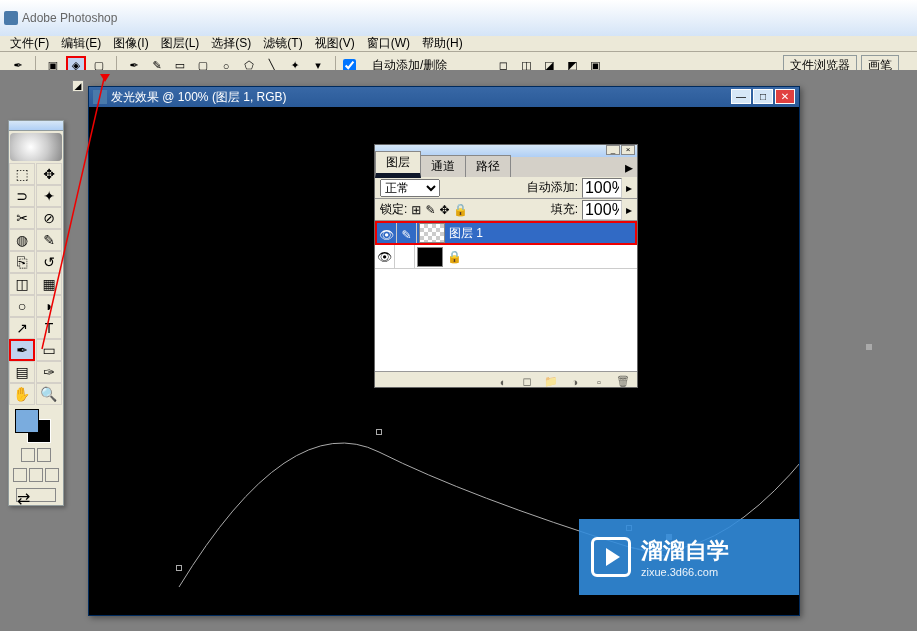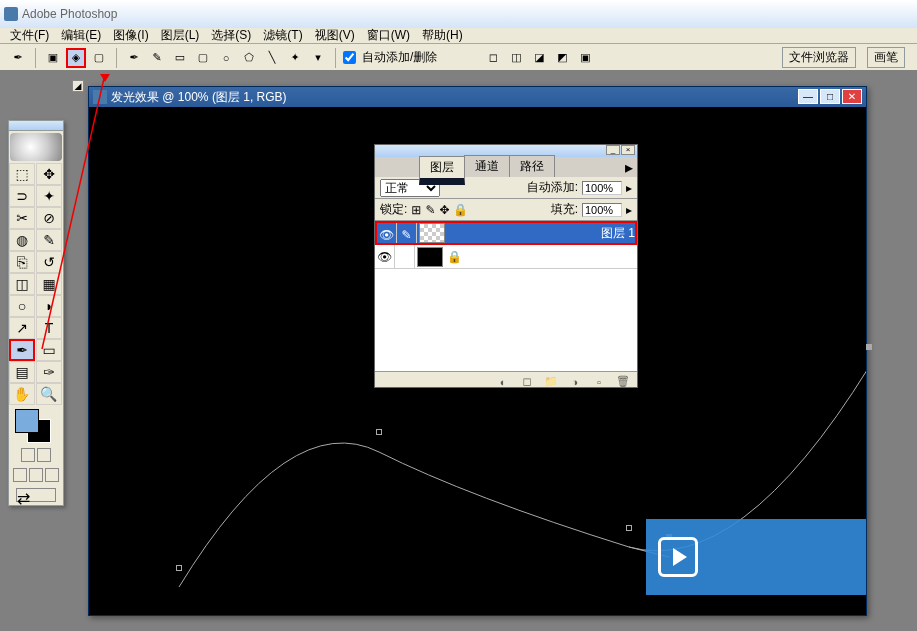--- a/index.html
+++ b/index.html
@@ -1,92 +1,92 @@
 <!DOCTYPE html>
 <html><head>
   <meta charset="utf-8">
   <style>
     * { margin: 0; padding: 0; box-sizing: border-box; font-family: "Microsoft YaHei", SimSun, sans-serif; }
     body { background: #d4d0c8; width: 917px; height: 631px; overflow: hidden; position: relative; }
     
-    .titlebar { height: 28px; background: linear-gradient(to bottom, #fff, #d4e4f7); display: flex; align-items: center; padding-left: 4px; font-size: 12px; color: #666; }
+    .titlebar { height: 36px; background: linear-gradient(to bottom, #fff, #d4e4f7); display: flex; align-items: center; padding-left: 4px; font-size: 12px; color: #666; }
     .titlebar-icon { width: 14px; height: 14px; background: #4a7aaa; border-radius: 2px; margin-right: 4px; display: inline-block; }
     
     .menubar { height: 16px; background: #ece9d8; display: flex; align-items: center; font-size: 12px; padding-left: 4px; border-bottom: 1px solid #aca899; }
     .menubar span { padding: 0 6px; cursor: pointer; }
     
     .optionsbar { height: 28px; background: #ece9d8; display: flex; align-items: center; border-bottom: 1px solid #aca899; padding-left: 8px; gap: 3px; position: relative; }
     .opt-icon { width: 20px; height: 20px; border: 1px solid transparent; display: flex; align-items: center; justify-content: center; font-size: 11px; }
     .opt-sep { width: 1px; height: 20px; background: #aca899; margin: 0 4px; }
     .opt-selected { border: 1px solid #316ac5; background: #c1d2ee; }
     .red-highlight { border: 2px solid #e00 !important; }
-    .opt-right { position: absolute; right: 12px; display: flex; gap: 11px; }
+    .opt-right { position: absolute; right: 18px; display: flex; gap: 4px; }
     .opt-btn { border: 1px solid #919b9c; background: #ece9d8; padding: 1px 6px; font-size: 12px; }
     
     .workspace { position: absolute; top: 70px; left: 0; right: 0; bottom: 0; background: #808080; }
     
     .toolbox { position: absolute; top: 120px; left: 8px; width: 56px; background: #ece9d8; border: 1px solid #919b9c; box-shadow: 2px 2px 4px rgba(0,0,0,0.3); }
     .toolbox-header { height: 10px; background: linear-gradient(to bottom, #d6e7f7, #b0cff5); border-bottom: 1px solid #919b9c; }
     .toolbox-logo { width: 52px; height: 28px; margin: 2px auto; background: radial-gradient(circle at 40% 50%, #fff, #ccc, #888); border-radius: 4px; }
     .toolbox-grid { display: grid; grid-template-columns: 1fr 1fr; }
     .tool { width: 26px; height: 22px; border: 1px solid #d4d0c8; display: flex; align-items: center; justify-content: center; font-size: 14px; background: #ece9d8; cursor: pointer; }
     .tool-selected { background: #c1d2ee; border: 1px solid #316ac5; }
     .swatch-area { padding: 4px; position: relative; height: 40px; }
     .swatch-fg { width: 24px; height: 24px; background: #7aacde; border: 1px solid #000; position: absolute; top: 4px; left: 6px; z-index: 2; }
     .swatch-bg { width: 24px; height: 24px; background: #000; border: 1px solid #fff; position: absolute; top: 14px; left: 18px; }
     .mode-row { display: flex; justify-content: center; gap: 2px; padding: 3px 0; }
     .mode-btn { width: 14px; height: 14px; border: 1px solid #888; background: #ece9d8; }
     
-    .doc-window { position: absolute; top: 86px; left: 88px; width: 779px; height: 530px; background: #ef4444; border: 1px solid #002a5c; box-shadow: 2px 2px 6px rgba(0,0,0,0.4); }
+    .doc-window { position: absolute; top: 86px; left: 88px; width: 712px; height: 530px; background: #ef4444; border: 1px solid #002a5c; box-shadow: 2px 2px 6px rgba(0,0,0,0.4); }
     .doc-titlebar { height: 20px; background: linear-gradient(to bottom, #3868a6, #2a5a98); color: #fff; display: flex; align-items: center; font-size: 12px; padding-left: 4px; }
     .doc-title-icon { width: 14px; height: 14px; background: #4a7aaa; margin-right: 4px; display: inline-block; }
     .doc-controls { position: absolute; right: 4px; top: 2px; display: flex; gap: 2px; }
     .doc-ctrl { width: 20px; height: 15px; font-size: 10px; text-align: center; border: 1px solid #fff; background: #d6e7f7; color: #000; line-height: 13px; }
     .doc-ctrl.close { background: #e04040; color: #fff; }
     .canvas { position: absolute; top: 20px; left: 0; right: 0; bottom: 0; background: #000; }
     
     .layers-panel { position: absolute; top: 57px; left: 285px; width: 264px; height: 244px; background: #ece9d8; border: 1px solid #666; box-shadow: 2px 2px 6px rgba(0,0,0,0.4); z-index: 10; }
     .panel-titlebar { height: 12px; background: linear-gradient(to bottom, #d6e7f7, #b0cff5); display: flex; justify-content: flex-end; padding-right: 2px; }
     .panel-tb-btn { width: 14px; height: 10px; font-size: 8px; border: 1px solid #888; background: #ece9d8; margin-left: 1px; text-align: center; line-height: 8px;}
     .tabs { display: flex; height: 20px; background: #d4d0c8; align-items: flex-end; }
     .tab { padding: 2px 10px; font-size: 12px; border: 1px solid #888; border-bottom: none; background: #d4d0c8; margin-right: -1px; }
-    .tab.active { background: #ece9d8; border-bottom: 7px solid #0f172a; position: relative; top: 8px; margin-left: 44px; }
+    .tab.active { background: #ece9d8; border-bottom: 5px solid #0f172a; position: relative; top: 1px; }
     .tab-menu { margin-left: auto; width: 16px; text-align: center; }
     .panel-row { display: flex; align-items: center; font-size: 12px; padding: 3px 5px; border-bottom: 1px solid #999; gap: 4px; height: 22px; }
     .panel-select { font-size: 12px; width: 60px; }
-    .panel-input { width: 40px; font-size: 11px; border: 1px inset #ccc; padding: 0 2px; }
+    .panel-input { width: 40px; font-size: 16px; border: 1px inset #ccc; padding: 0 2px; }
     .layer-list { background: #fff; height: 150px; overflow: hidden; }
     .layer-row { display: flex; align-items: center; height: 24px; border-bottom: 1px solid #ccc; font-size: 12px; }
     .layer-eye { width: 20px; text-align: center; border-right: 1px solid #ccc; height: 100%; line-height: 24px; }
     .layer-link { width: 20px; text-align: center; border-right: 1px solid #ccc; height: 100%; line-height: 24px; }
     .layer-thumb { width: 26px; height: 20px; border: 1px solid #888; margin: 0 2px; }
     .layer-thumb.checker { background: repeating-conic-gradient(#ccc 0 25%, #fff 0 50%) 0 0/8px 8px; }
     .layer-thumb.black { background: #000; }
-    .layer-name { flex: 1; padding-left: 2px; text-align: right; }
+    .layer-name { flex: 1; padding-left: 2px; }
     .layer-row.selected { background: #316ac5; color: #fff; }
     .layer-row.selected .layer-name { background: #316ac5; }
     .layer-lock { width: 20px; text-align: center; }
     .red-box { border: 2px solid #e00 !important; }
     .panel-footer { height: 20px; border-top: 1px solid #999; display: flex; justify-content: flex-end; align-items: center; gap: 8px; padding-right: 6px; font-size: 11px; }
     .footer-icon { width: 16px; height: 14px; display: flex; align-items: center; justify-content: center; opacity: 0.6; }
     
     .path-curve { position: absolute; top: 20px; left: 0; width: 100%; height: 100%; }
     .anchor { position: absolute; width: 6px; height: 6px; border: 1px solid #aaa; background: transparent; }
     
     .red-arrow { position: absolute; top: 74px; left: 40px; width: 70px; height: 280px; pointer-events: none; z-index: 50; }
     
     .watermark { position: absolute; right: 0; bottom: 20px; width: 220px; height: 76px; background: rgba(50,140,220,0.9); display: flex; align-items: center; color: #fff; padding-left: 12px; z-index: 20; }
     .wm-play { width: 40px; height: 40px; border: 3px solid #fff; border-radius: 6px; display: flex; align-items: center; justify-content: center; margin-right: 10px; }
     .wm-play::after { content: ""; border-left: 14px solid #fff; border-top: 9px solid transparent; border-bottom: 9px solid transparent; margin-left: 4px; }
     .wm-text { display: flex; flex-direction: column; }
     .wm-title { font-size: 22px; font-weight: bold; }
     .wm-sub { font-size: 11px; opacity: 0.9; }
     
     .scroll-corner { position: absolute; top: 80px; left: 72px; width: 12px; height: 12px; background: #ece9d8; border: 1px solid #888; font-size: 9px; text-align: center; line-height: 10px; }
-    .checkbox-label { display: flex; align-items: center; font-size: 12px; gap: 6px; }
+    .checkbox-label { display: flex; align-items: center; font-size: 12px; gap: 16px; }
   </style>
 </head>
 <body>
 
 <div class="titlebar">
   <span class="titlebar-icon"></span>
   <span>Adobe Photoshop</span>
 </div>
 
 <div class="menubar">
@@ -255,19 +255,23 @@
       <div class="footer-icon">◻</div>
       <div class="footer-icon">📁</div>
       <div class="footer-icon">◑</div>
       <div class="footer-icon">▫</div>
       <div class="footer-icon">🗑</div>
     </div>
   </div>
 
   <div class="watermark">
     <div class="wm-play"></div>
+    <div class="wm-text">
+      <div class="wm-title">溜溜自学</div>
+      <div class="wm-sub">zixue.3d66.com</div>
+    </div>
   </div>
 </div>
 
 <svg class="red-arrow">
   <line x1="65" y1="0" x2="2" y2="275" stroke="#e00" stroke-width="1.5"></line>
   <polygon points="60,0 70,0 65,8" fill="#e00"></polygon>
 </svg>
 
 </body></html>

